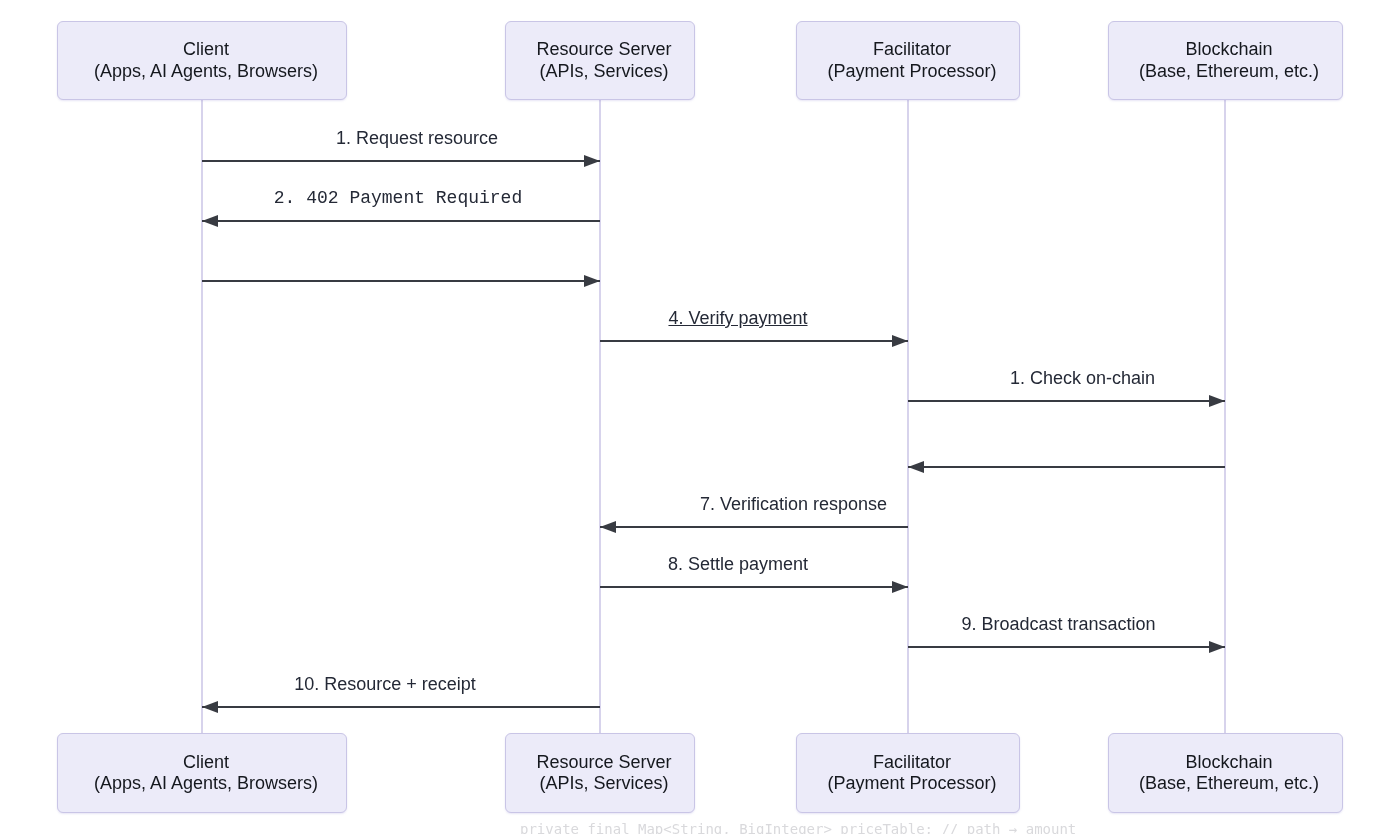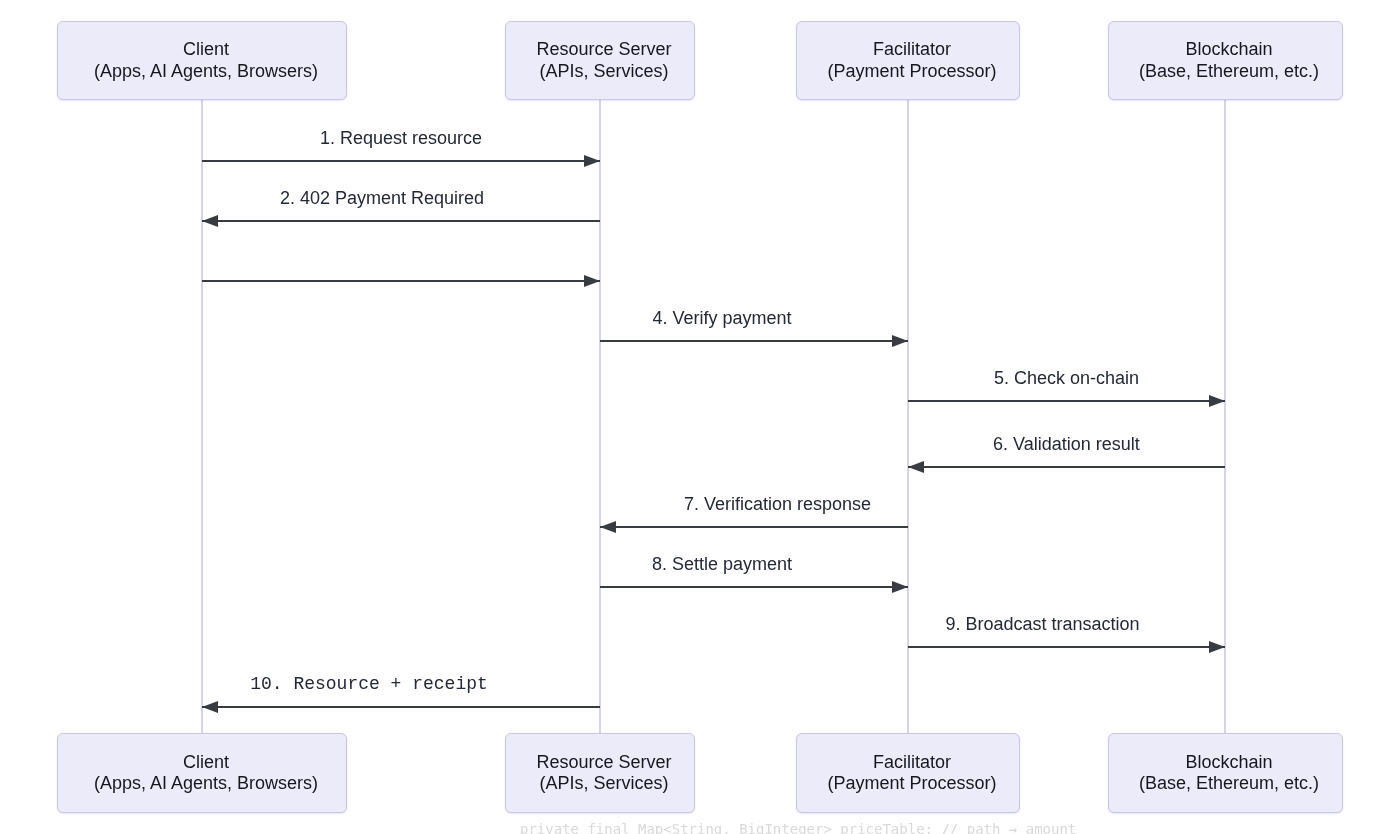--- a/index.html
+++ b/index.html
@@ -37,20 +37,21 @@
     width: 2px;
     background: var(--lifeline, #D7D3EC);
   }
   .msg-label {
     position: absolute;
     height: 24px;
     text-align: center;
     font-size: 18px;
     color: var(--label-text, #242936);
     white-space: nowrap;
+    margin-left: 16px;
   }
   .msg-line {
     position: absolute;
     height: 2px;
     background: var(--arrow, #383B42);
   }
   .arrow-head {
     position: absolute;
     width: 0;
     height: 0;
@@ -105,39 +106,38 @@
       <div>Blockchain</div>
       <div>(Base, Ethereum, etc.)</div>
     </div>
     <div class="actor-box" style="left: 1107.5px; top: 733px; width: 235px; height: 80px;">
       <div>Blockchain</div>
       <div>(Base, Ethereum, etc.)</div>
     </div>
     <div class="msg-label" style="left: 202px; width: 398px; top: 128px;">1. Request resource</div>
     <div class="msg-line" style="left: 202px; width: 398px; top: 160px;"></div>
     <div class="arrow-head right" style="left: 584px; top: 155px;"></div>
-    <div class="msg-label" style="left: 202px; width: 360px; top: 188px;">2. 402 Payment Required</div>
+    <div class="msg-label" style="left: 202px; width: 360px; top: 188px; font-family: Liberation Mono, monospace;">2. 402 Payment Required</div>
     <div class="msg-line" style="left: 202px; width: 398px; top: 220px;"></div>
     <div class="arrow-head left" style="left: 202px; top: 215px;"></div>
     <div class="msg-line" style="left: 202px; width: 398px; top: 280px;"></div>
     <div class="arrow-head right" style="left: 584px; top: 275px;"></div>
-    <div class="msg-label" style="left: 600px; width: 244px; top: 308px;">4. Verify payment</div>
+    <div class="msg-label" style="left: 600px; width: 244px; top: 308px; text-decoration: underline;">4. Verify payment</div>
     <div class="msg-line" style="left: 600px; width: 308px; top: 340px;"></div>
     <div class="arrow-head right" style="left: 892px; top: 335px;"></div>
-    <div class="msg-label" style="left: 908px; width: 317px; top: 368px;">5. Check on-chain</div>
+    <div class="msg-label" style="left: 908px; width: 317px; top: 368px;">1. Check on-chain</div>
     <div class="msg-line" style="left: 908px; width: 317px; top: 400px;"></div>
     <div class="arrow-head right" style="left: 1209px; top: 395px;"></div>
-    <div class="msg-label" style="left: 908px; width: 317px; top: 434px;">6. Validation result</div>
     <div class="msg-line" style="left: 908px; width: 317px; top: 466px;"></div>
     <div class="arrow-head left" style="left: 908px; top: 461px;"></div>
     <div class="msg-label" style="left: 600px; width: 327px; top: 494px; padding-left: 14px;">7. Verification response</div>
     <div class="msg-line" style="left: 600px; width: 308px; top: 526px;"></div>
     <div class="arrow-head left" style="left: 600px; top: 521px;"></div>
     <div class="msg-label" style="left: 600px; width: 244px; top: 554px;">8. Settle payment</div>
     <div class="msg-line" style="left: 600px; width: 308px; top: 586px;"></div>
     <div class="arrow-head right" style="left: 892px; top: 581px;"></div>
     <div class="msg-label" style="left: 908px; width: 269px; top: 614px;">9. Broadcast transaction</div>
     <div class="msg-line" style="left: 908px; width: 317px; top: 646px;"></div>
     <div class="arrow-head right" style="left: 1209px; top: 641px;"></div>
-    <div class="msg-label" style="left: 202px; width: 334px; top: 674px; font-family: Liberation Mono, monospace;">10. Resource + receipt</div>
+    <div class="msg-label" style="left: 202px; width: 334px; top: 674px;">10. Resource + receipt</div>
     <div class="msg-line" style="left: 202px; width: 398px; top: 706px;"></div>
     <div class="arrow-head left" style="left: 202px; top: 701px;"></div>
   </div>
 
 </body></html>

